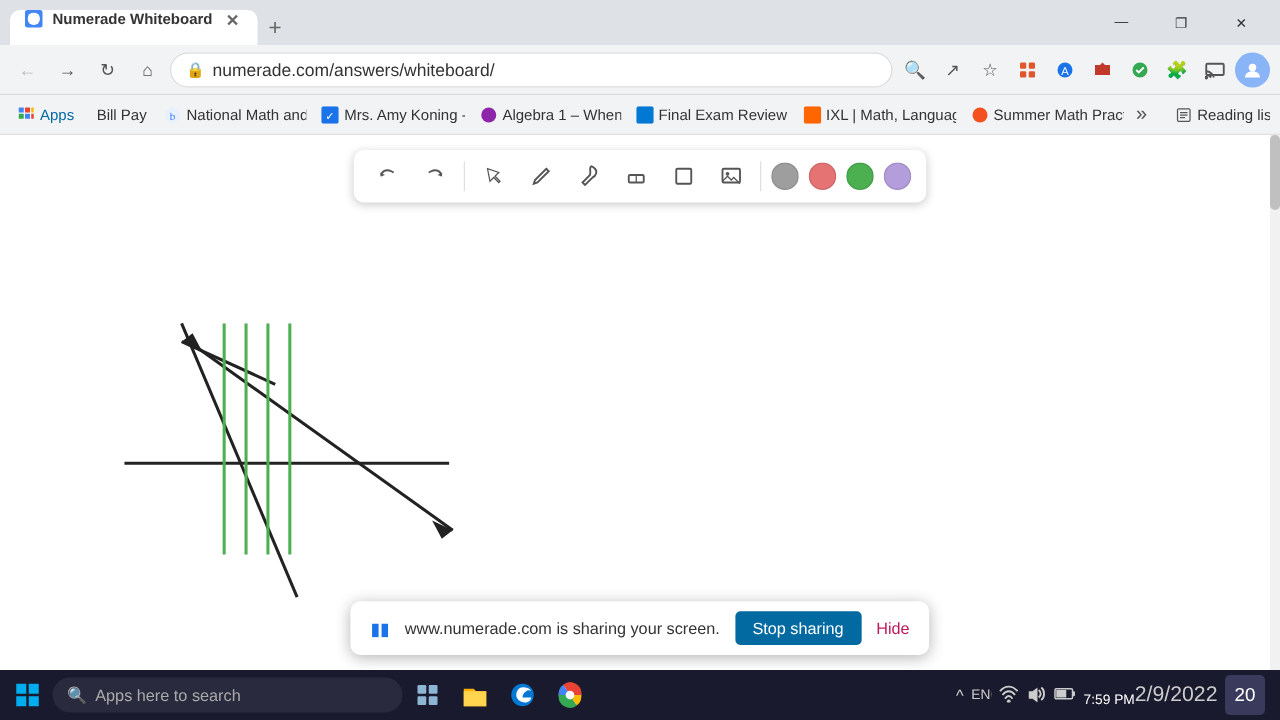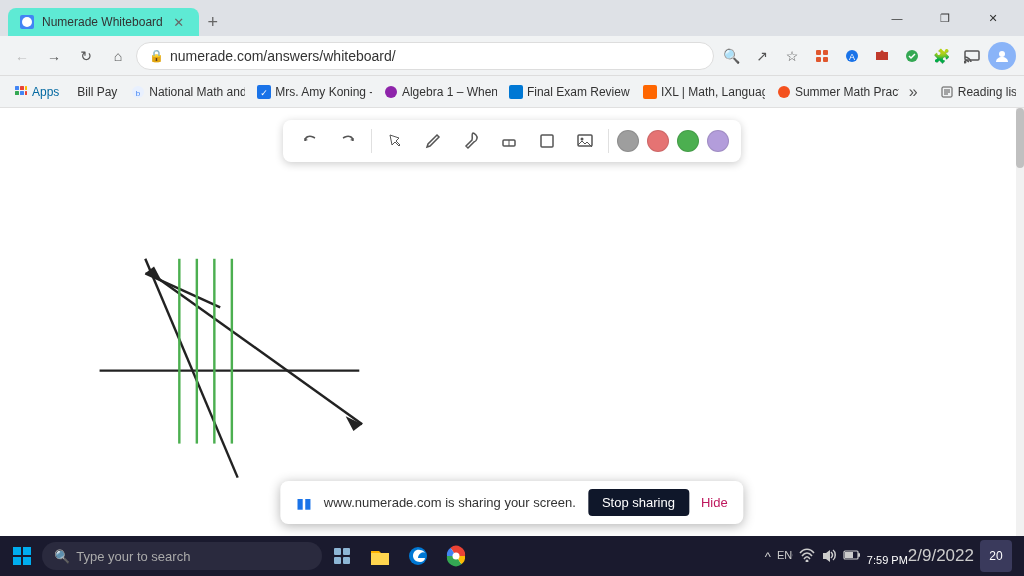--- a/index.html
+++ b/index.html
@@ -8,22 +8,22 @@
     
     .browser-frame { display: flex; flex-direction: column; width: 1024px; height: 576px; }
 
     
     .title-bar {
       display: flex; align-items: center; background: #dee1e6; height: 36px;
       padding: 0 8px; gap: 8px; user-select: none;
     }
     .tab-bar { display: flex; align-items: flex-end; flex: 1; height: 100%; }
     .tab {
-      display: flex; align-items: center; background: #5eead4; border-radius: 8px 8px 0 0;
-      padding: 0 12px; height: 28px; font-size: 12px; color: #333; gap: 8px; min-width: 160px;
+      display: flex; align-items: flex-start; background: #ffffff; border-radius: 8px 8px 0 0;
+      padding: 0 12px; height: 28px; font-size: 12px; color: #333; gap: 8px; min-width: 160px; font-weight: bold;
     }
     .tab-favicon { width: 14px; height: 14px; background: #4285f4; border-radius: 2px; display: flex; align-items: center; justify-content: center; }
     .tab-title { flex: 1; white-space: nowrap; overflow: hidden; text-overflow: ellipsis; font-size: 12px; }
     .tab-close { cursor: pointer; color: #666; font-size: 13px; width: 16px; height: 16px; display: flex; align-items: center; justify-content: center; border-radius: 50%; }
     .new-tab-btn { width: 28px; height: 28px; display: flex; align-items: center; justify-content: center; font-size: 18px; color: #666; cursor: pointer; }
     .window-controls { display: flex; align-items: center; gap: 2px; }
     .win-btn { width: 46px; height: 36px; display: flex; align-items: center; justify-content: center; font-size: 11px; color: #333; cursor: pointer; }
 
     
     .toolbar {
@@ -85,21 +85,21 @@
 
     
     .screen-share-bar {
       position: absolute; bottom: 12px; left: 50%; transform: translateX(-50%);
       background: #fff; border-radius: 8px; box-shadow: 0 2px 12px rgba(0,0,0,0.3);
       display: flex; align-items: center; padding: 8px 16px; gap: 12px; z-index: 20;
       font-size: 13px; color: #333; white-space: nowrap;
     }
     .screen-share-icon { color: #1a73e8; font-size: 14px; }
     .stop-sharing-btn {
-      background: #0f172a; color: #fff; border: none; border-radius: 4px;
+      background: #0369a1; color: #fff; border: none; border-radius: 4px;
       padding: 6px 14px; font-size: 13px; cursor: pointer;
     }
     .hide-btn { color: #be185d; background: none; border: none; font-size: 13px; cursor: pointer; }
 
     
     .taskbar {
       height: 40px; background: #1a1a2e; display: flex; align-items: center;
       padding: 0 4px; gap: 2px; z-index: 100;
     }
     .taskbar-search {
@@ -107,21 +107,21 @@
       padding: 0 12px; height: 28px; gap: 6px; flex: 0 0 280px;
     }
     .taskbar-search-icon { color: #aaa; font-size: 13px; }
     .taskbar-search-text { color: #aaa; font-size: 13px; }
     .taskbar-icon { width: 36px; height: 36px; display: flex; align-items: center; justify-content: center; cursor: pointer; border-radius: 4px; }
     .taskbar-spacer { flex: 1; }
     .system-tray { display: flex; align-items: center; gap: 6px; padding: 0 8px; }
     .tray-icon { color: #ccc; font-size: 13px; cursor: pointer; }
     .tray-time { display: flex; flex-direction: row; align-items: flex-end; color: #fff; font-size: 11px; line-height: 1.4; cursor: pointer; }
     .tray-date { font-size: 17px; color: #ccc; }
-    .notification-btn { width: 32px; height: 32px; background: #3a3a5c; border-radius: 4px; display: flex; align-items: center; justify-content: center; color: #fff; font-size: 12px; cursor: pointer; }
+    .notification-btn { width: 32px; height: 32px; background: #3a3a5c; border-radius: 4px; display: flex; align-items: center; justify-content: center; color: #fff; font-size: 15px; cursor: pointer; }
 
     
     .whiteboard-canvas { position: absolute; top: 0; left: 0; width: 100%; height: 100%; }
   </style>
 </head>
 <body>
 
 <div class="browser-frame">
 
   <div class="title-bar">
@@ -359,21 +359,21 @@
       <svg width="20" height="20" viewBox="0 0 20 20">
         <rect x="1" y="1" width="8" height="8" fill="#00adef"></rect>
         <rect x="11" y="1" width="8" height="8" fill="#00adef"></rect>
         <rect x="1" y="11" width="8" height="8" fill="#00adef"></rect>
         <rect x="11" y="11" width="8" height="8" fill="#00adef"></rect>
       </svg>
     </div>
 
     <div class="taskbar-search">
       <span class="taskbar-search-icon">🔍</span>
-      <span class="taskbar-search-text">Type your to search</span>
+      <span class="taskbar-search-text">Apps here to search</span>
     </div>
 
     <div class="taskbar-icon">
       <svg width="20" height="20" viewBox="0 0 20 20">
         <rect x="2" y="2" width="7" height="7" rx="1" fill="#adf" opacity="0.8"></rect>
         <rect x="11" y="2" width="7" height="7" rx="1" fill="#adf" opacity="0.8"></rect>
         <rect x="2" y="11" width="7" height="7" rx="1" fill="#adf" opacity="0.8"></rect>
         <rect x="11" y="11" width="7" height="7" rx="1" fill="#adf" opacity="0.8"></rect>
       </svg>
     </div>

